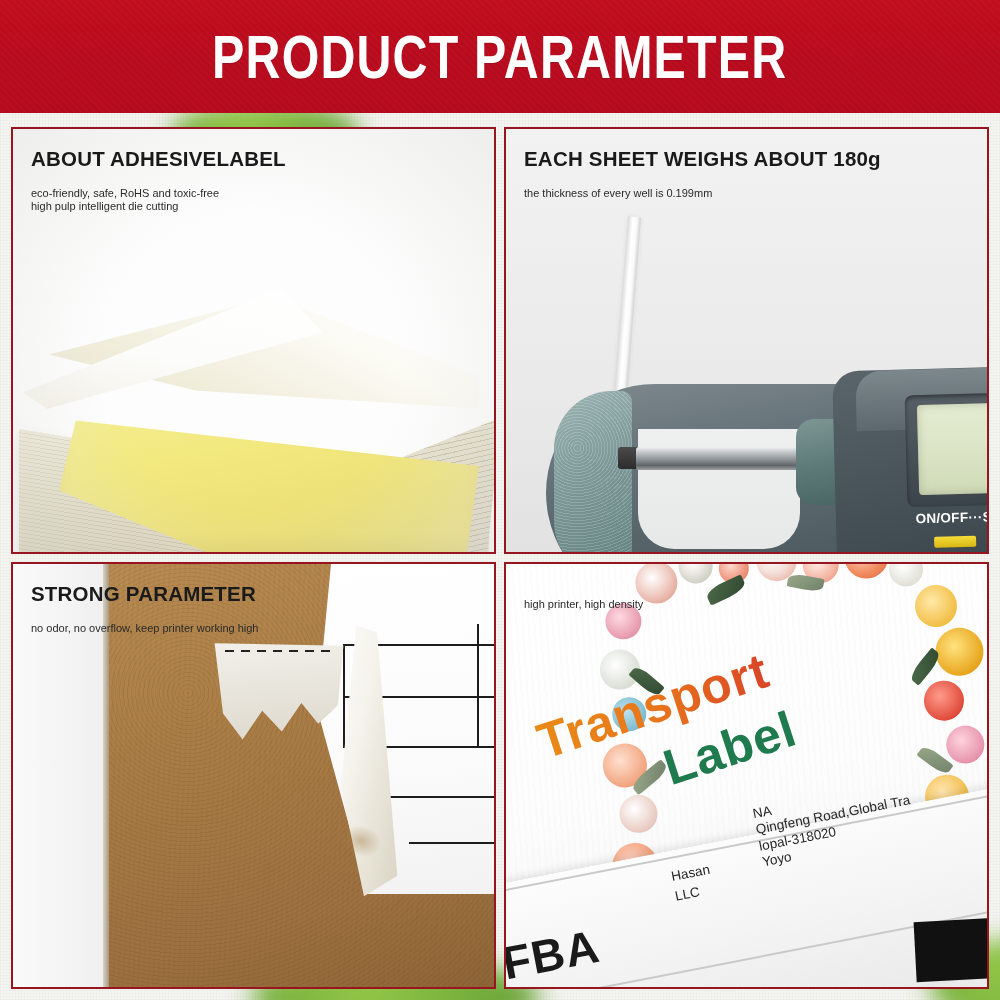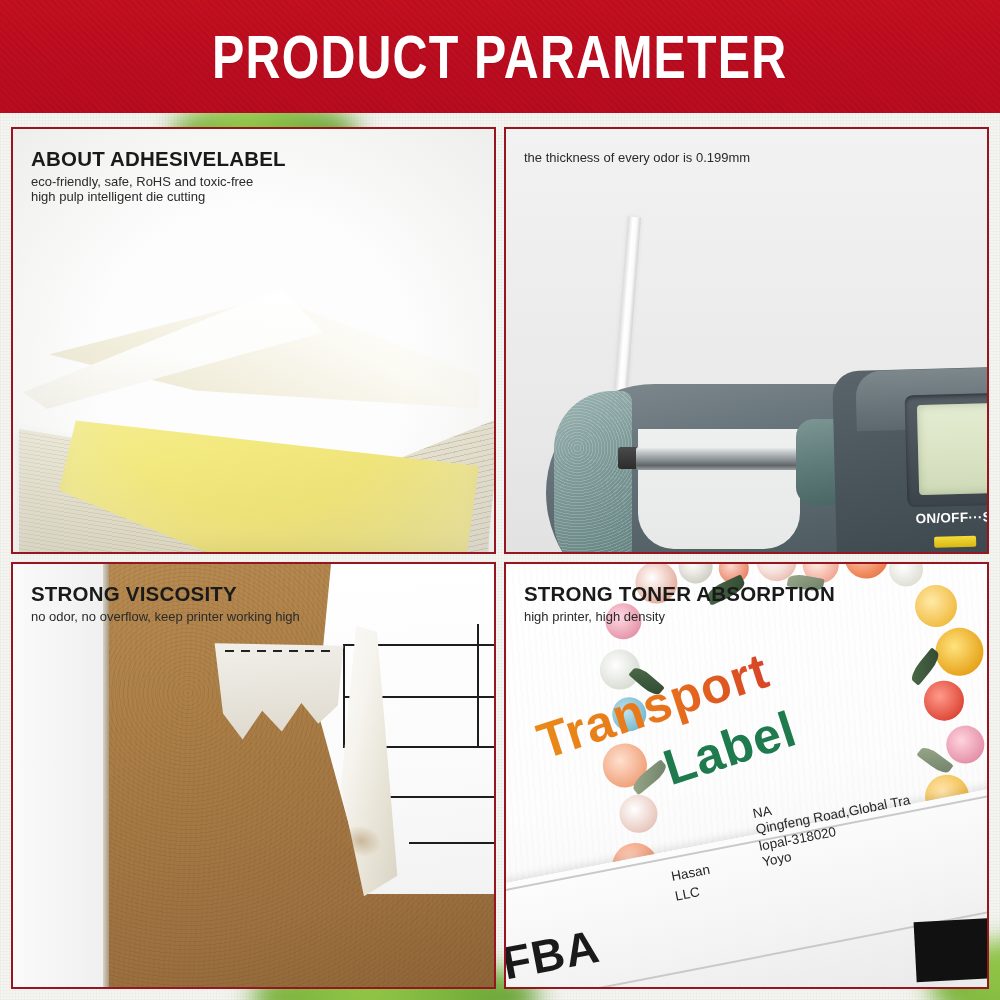--- a/index.html
+++ b/index.html
@@ -55,21 +55,21 @@
   }
   .panel-text {
     position:absolute; left:0; top:0; width:100%;
     padding:18px 16px 10px 18px; z-index:6;
   }
   .panel-title {
     font-size:20.5px; font-weight:bold; color:#1a1a1a;
     letter-spacing:.2px; line-height:1.15; white-space:nowrap;
   }
   .panel-sub {
-    font-size:13px; color:#2a2a2a; line-height:1.22; margin-top:3px;
+    font-size:11px; color:#2a2a2a; line-height:1.22; margin-top:16px;
     white-space:nowrap;
   }
   .panel-sub span { display:block; }
 
   
   .p1-photo { position:absolute; inset:0; background:#fdfdfd; }
   .p1-vig {
     position:absolute; inset:0;
     background:radial-gradient(ellipse at 50% 55%, rgba(255,255,255,0) 45%, rgba(225,225,222,.55) 100%);
   }
@@ -378,22 +378,23 @@
       </div>
       <div class="p2-btnrow">
         <div class="p2-btnlabel l1">ON/OFF···SET</div>
 
         <div class="p2-btn b1"></div>
 
       </div>
 
     </div>
     <div class="panel-text">
+      <div class="panel-title">EACH SHEET WEIGHS ABOUT 180g</div>
       <div class="panel-sub">
-        <span>the thickness of every odor is 0.199mm</span>
+        <span>the thickness of every well is 0.199mm</span>
       </div>
     </div>
   </div>
 
   <div class="panel">
     <div class="p3-photo">
       <div class="p3-white-left"></div>
       <div class="p3-cardedge"></div>
       <div class="p3-card"></div>
       <div class="p3-label"></div>
@@ -403,21 +404,21 @@
       <div class="p3-grid-line p3-gl4"></div>
       <div class="p3-grid-line p3-gl5"></div>
       <div class="p3-gv1"></div>
       <div class="p3-gv2"></div>
       <div class="p3-fiber"></div>
       <div class="p3-dash"></div>
       <div class="p3-peel"></div>
       <div class="p3-peelspot"></div>
     </div>
     <div class="panel-text">
-      <div class="panel-title">STRONG VISCOSITY</div>
+      <div class="panel-title">STRONG PARAMETER</div>
       <div class="panel-sub">
         <span>no odor, no overflow, keep printer working high</span>
       </div>
     </div>
   </div>
 
   <div class="panel">
     <div class="p4-photo">
       <div class="p4-sheet"></div>
 
@@ -475,20 +476,19 @@
           <span>LLC</span>
           <span class="c2">Yoyo</span>
           <span class="c2">lopal-318020</span>
           <span class="c2">Qingfeng Road,Global Tra</span>
           <span class="c2">NA</span>
         </div>
         <div class="p4-black-corner"></div>
       </div>
     </div>
     <div class="panel-text">
-      <div class="panel-title">STRONG TONER ABSORPTION</div>
       <div class="panel-sub">
         <span>high printer, high density</span>
       </div>
     </div>
   </div>
 
 </div>
 
 </body></html>

